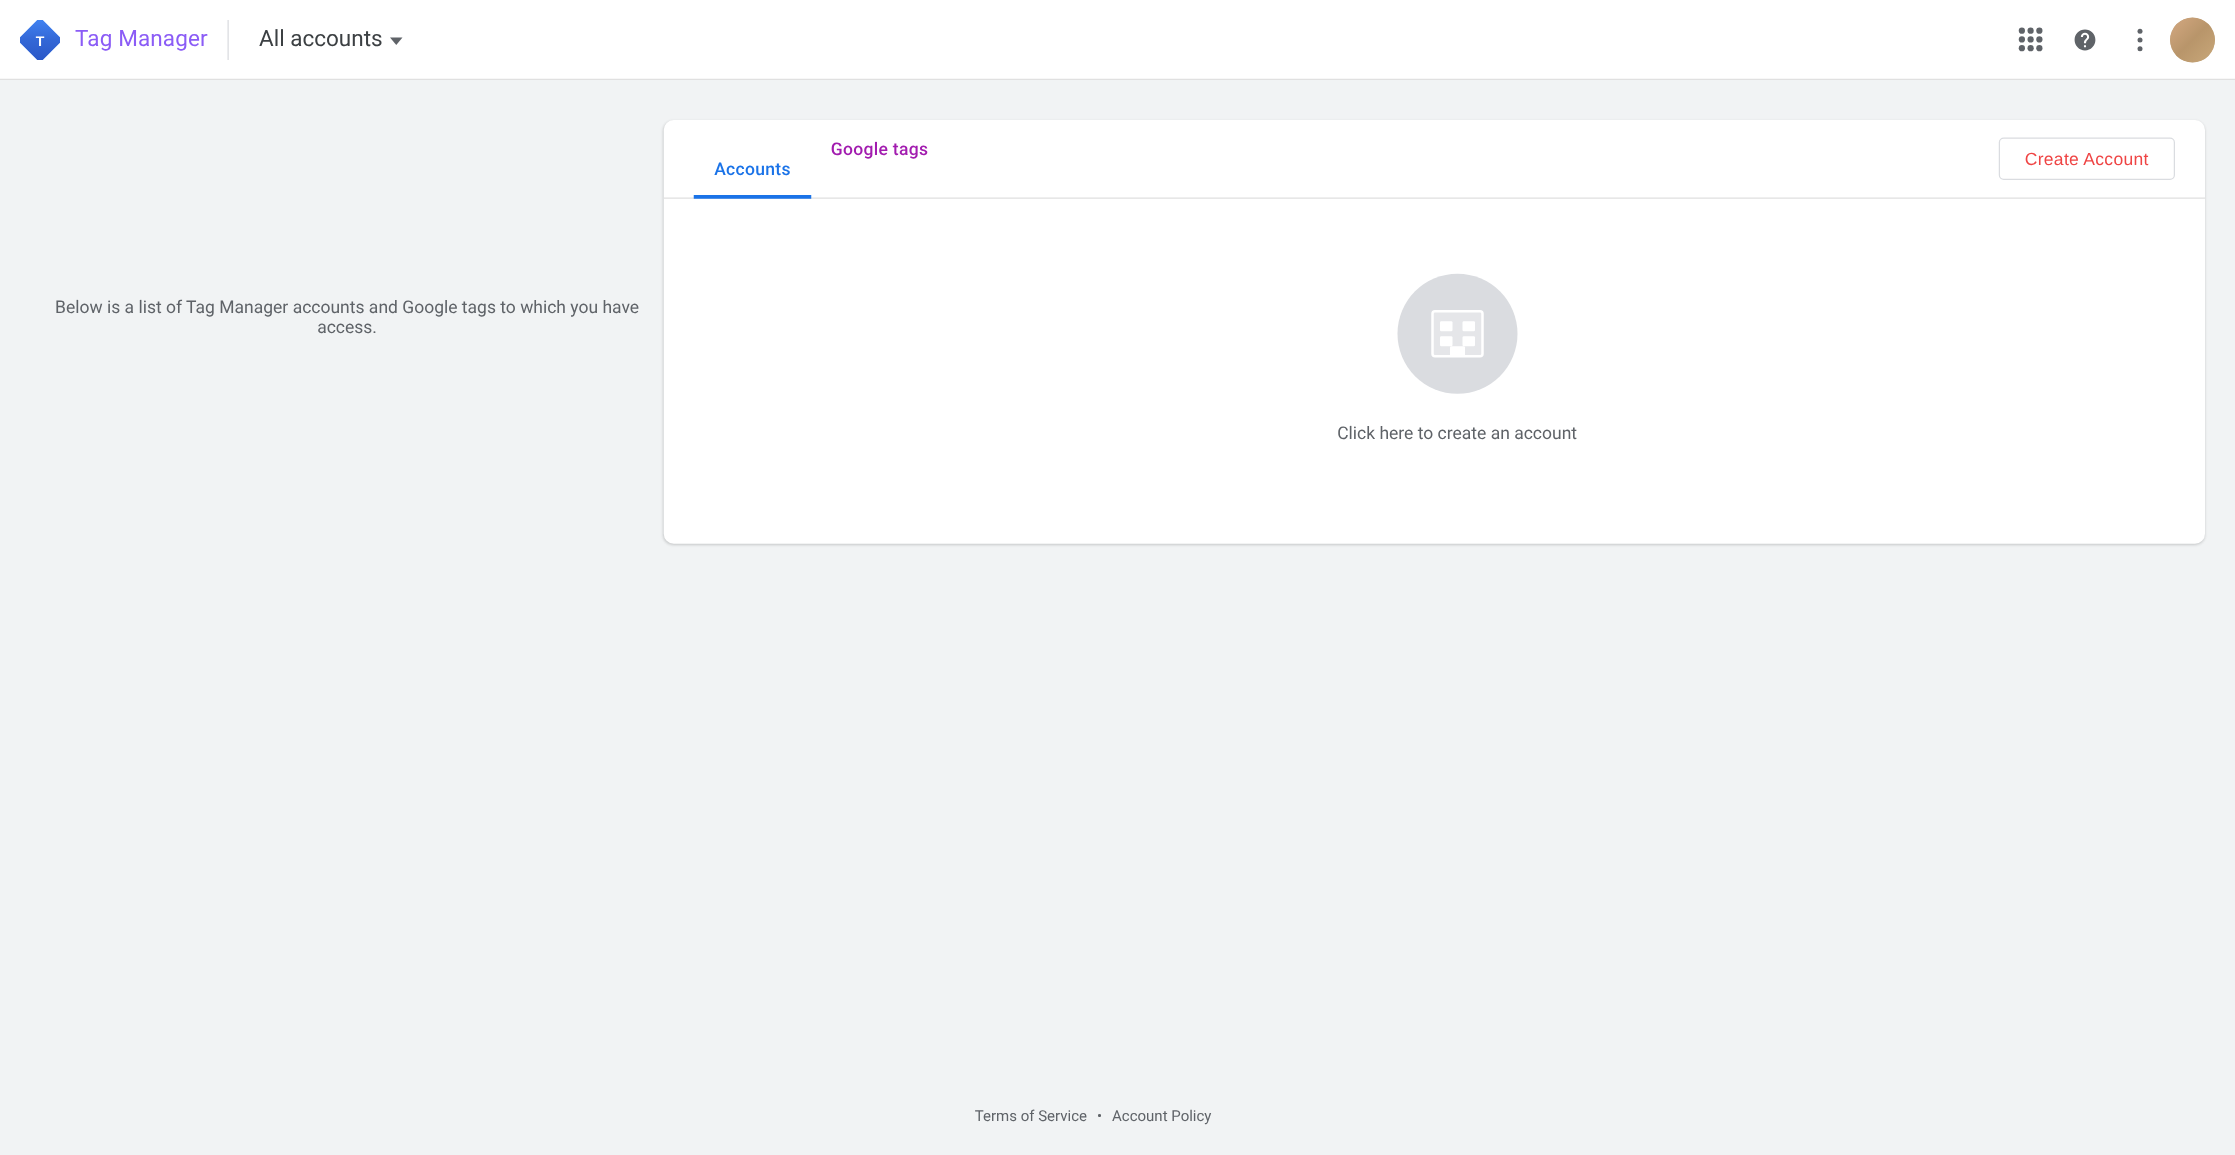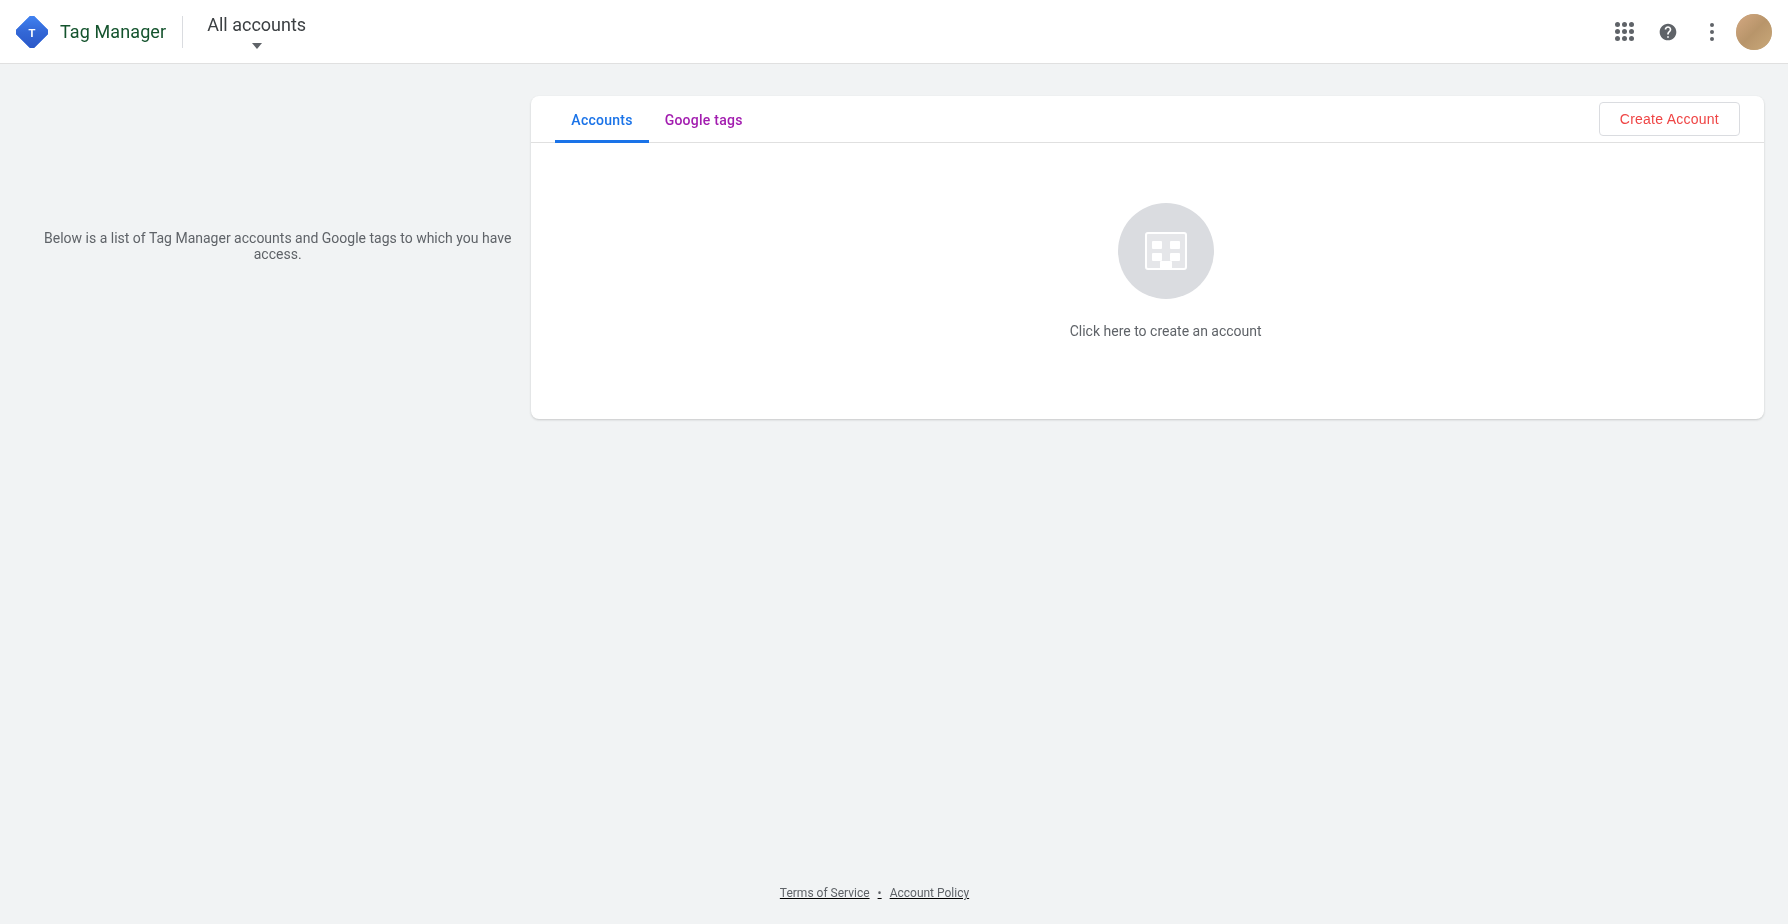--- a/index.html
+++ b/index.html
@@ -33,40 +33,39 @@
       gap: 12px;
     }
 
     .logo-diamond {
       width: 32px;
       height: 32px;
     }
 
     .header-app-name {
       font-size: 18px;
-      color: #14532d;
+      color: #8b5cf6;
       font-weight: 400;
       letter-spacing: 0.1px;
     }
 
     .header-divider {
       width: 1px;
       height: 32px;
       background: #dadce0;
       margin: 0 16px;
     }
 
     .header-account-selector {
       display: flex;
       align-items: center;
       gap: 6px;
       cursor: pointer;
       padding: 6px 8px;
       border-radius: 4px;
-      flex-direction: column;
     }
 
     .header-account-label {
       font-size: 18px;
       color: #3c4043;
       font-weight: 400;
     }
 
     .chevron-down {
       width: 0;
@@ -166,20 +165,21 @@
       border-bottom: 3px solid transparent;
       font-weight: 500;
       letter-spacing: 0.25px;
       text-transform: none;
       margin-bottom: -1px;
     }
 
     .tab.active {
       color: #1a73e8;
       border-bottom: 3px solid #1a73e8;
+      margin-top: 16px;
     }
 
     .create-account-btn {
       background: #fff;
       border: 1px solid #dadce0;
       border-radius: 4px;
       color: #ef4444;
       font-size: 14px;
       font-weight: 500;
       padding: 8px 20px;
@@ -221,21 +221,20 @@
 
     
     .footer {
       position: fixed;
       bottom: 24px;
       width: 1749px;
       display: flex;
       justify-content: center;
       gap: 8px;
       align-items: center;
-      text-decoration: underline;
     }
 
     .footer-link {
       font-size: 12px;
       color: #5f6368;
       text-decoration: none;
       cursor: pointer;
     }
 
     .footer-dot {

